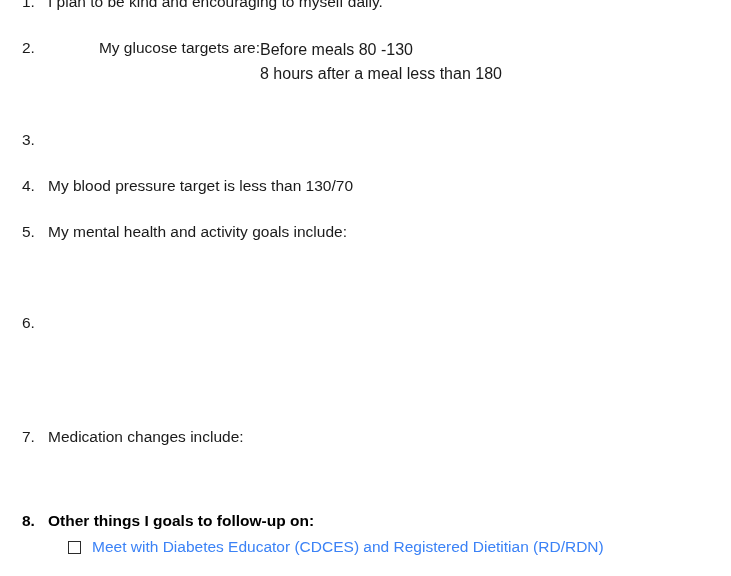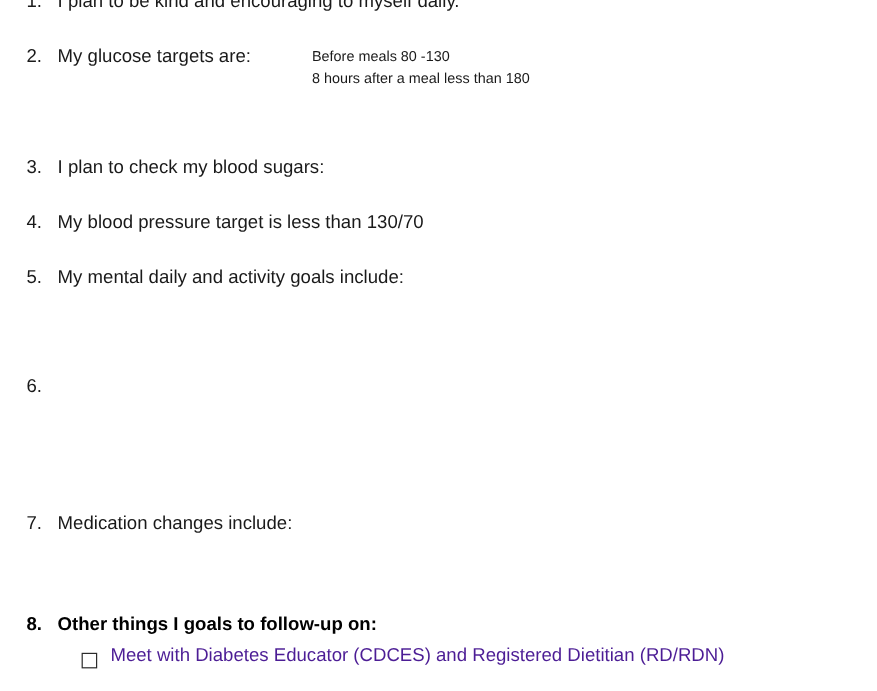--- a/index.html
+++ b/index.html
@@ -38,45 +38,45 @@
     white-space: pre;
   }
   .bold .num,
   .bold .txt {
     font-weight: bold;
     color: #000000;
   }
   
   #item1 { top: -8px; left: 22px; }
   #item2 { top: 38px; left: 22px; }
-  #item2 .txt { width: 212px; }
+  #item2 .txt { width: 212px; text-align: right; }
   .targets {
     position: absolute;
     left: 260px;
     top: 38px;
-    font-size: 12px;
+    font-size: 16px;
     line-height: 1.50;
     color: #1a1a1a;
   }
   .targets div { white-space: pre; }
   #item3 { top: 130px; left: 22px; }
   #item4 { top: 176px; left: 22px; }
   #item5 { top: 222px; left: 22px; }
   #item6 { top: 313px; left: 22px; }
   #item7 { top: 427px; left: 22px; }
   #item8 { top: 511px; left: 22px; }
   .checkline {
     position: absolute;
     top: 537px;
     left: 68px;
     display: flex;
-    align-items: flex-end;
+    align-items: flex-start;
     font-size: 15.5px;
     line-height: 1.27;
-    color: #4c1d95;
+    color: #3b82f6;
   }
   .checkbox {
     display: inline-block;
     width: 11px;
     height: 11px;
     border: 1.3px solid #2b2b2b;
     margin-right: 11px;
     margin-top: 4px;
     flex: 0 0 11px;
     background: #ffffff;
@@ -97,31 +97,30 @@
     <span class="txt">My glucose targets are:</span>
   </div>
 
   <div class="targets">
     <div>Before meals 80 -130</div>
     <div>8 hours after a meal less than 180</div>
   </div>
 
   <div class="item" id="item3">
     <span class="num">3.</span>
-    <span class="txt">I plan to check my blood sugars:</span>
   </div>
 
   <div class="item" id="item4">
     <span class="num">4.</span>
     <span class="txt">My blood pressure target is less than 130/70</span>
   </div>
 
   <div class="item" id="item5">
     <span class="num">5.</span>
-    <span class="txt">My mental daily and activity goals include:</span>
+    <span class="txt">My mental health and activity goals include:</span>
   </div>
 
   <div class="item" id="item6">
     <span class="num">6.</span>
   </div>
 
   <div class="item" id="item7">
     <span class="num">7.</span>
     <span class="txt">Medication changes include:</span>
   </div>

